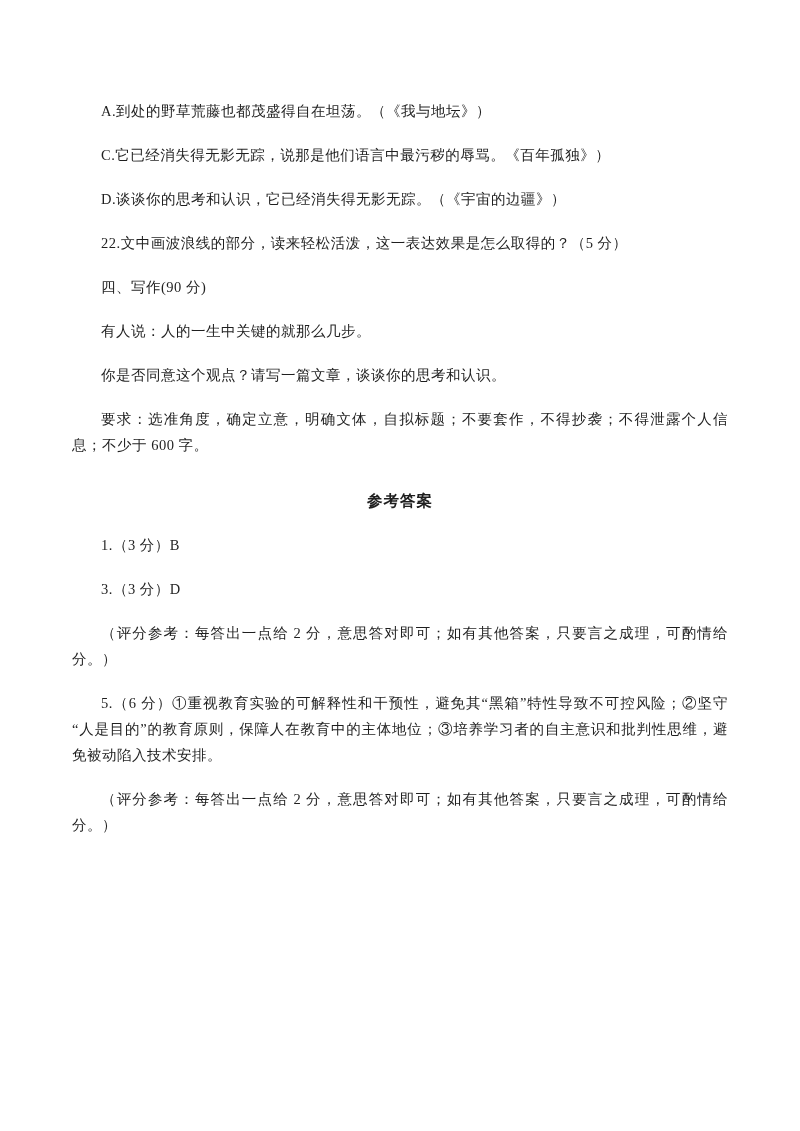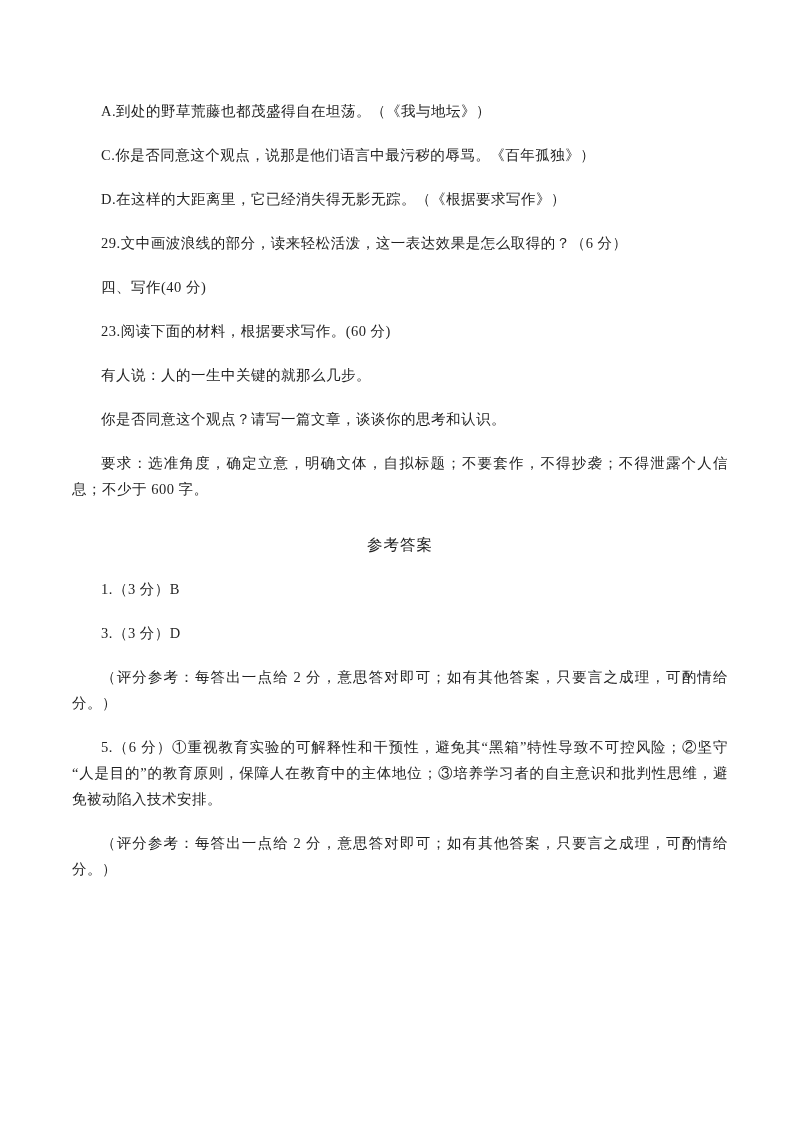--- a/index.html
+++ b/index.html
@@ -27,38 +27,37 @@
     line-height: 26px;
     text-align: justify;
     text-indent: 2em;
     letter-spacing: 0.5px;
     word-break: break-all;
   }
   .answers-heading {
     margin: 30px 0 18px 0;
     font-size: 15.5px;
     line-height: 26px;
-    font-weight: normal;
+    font-weight: bold;
     text-align: center;
     text-indent: 0;
     letter-spacing: 1px;
   }
 </style>
 </head>
 <body>
 
 <main class="page">
 
   <p class="para">A.到处的野草荒藤也都茂盛得自在坦荡。（《我与地坛》）</p>
-  <p class="para">C.你是否同意这个观点，说那是他们语言中最污秽的辱骂。《百年孤独》）</p>
-  <p class="para">D.在这样的大距离里，它已经消失得无影无踪。（《根据要求写作》）</p>
+  <p class="para">C.它已经消失得无影无踪，说那是他们语言中最污秽的辱骂。《百年孤独》）</p>
+  <p class="para">D.谈谈你的思考和认识，它已经消失得无影无踪。（《宇宙的边疆》）</p>
 
-  <p class="para">29.文中画波浪线的部分，读来轻松活泼，这一表达效果是怎么取得的？（6 分）</p>
-  <p class="para">四、写作(40 分)</p>
-  <p class="para">23.阅读下面的材料，根据要求写作。(60 分)</p>
+  <p class="para">22.文中画波浪线的部分，读来轻松活泼，这一表达效果是怎么取得的？（5 分）</p>
+  <p class="para">四、写作(90 分)</p>
 
   <p class="para">有人说：人的一生中关键的就那么几步。</p>
   <p class="para">你是否同意这个观点？请写一篇文章，谈谈你的思考和认识。</p>
   <p class="para">要求：选准角度，确定立意，明确文体，自拟标题；不要套作，不得抄袭；不得泄露个人信息；不少于 600 字。</p>
 
   <h2 class="answers-heading">参考答案</h2>
 
   <p class="para">1.（3 分）B</p>
   <p class="para">3.（3 分）D</p>
   <p class="para">（评分参考：每答出一点给 2 分，意思答对即可；如有其他答案，只要言之成理，可酌情给分。）</p>

